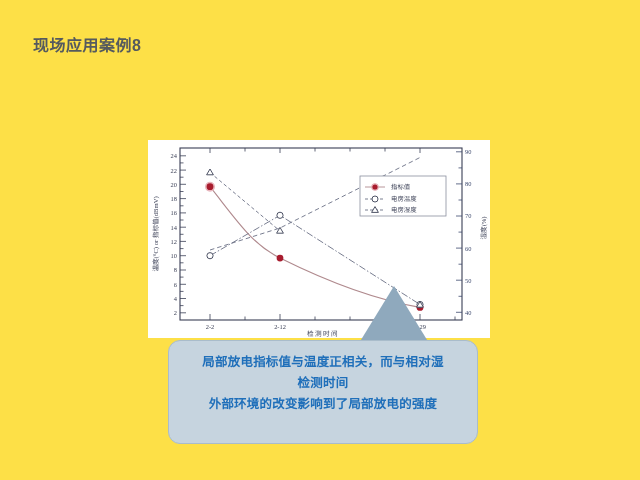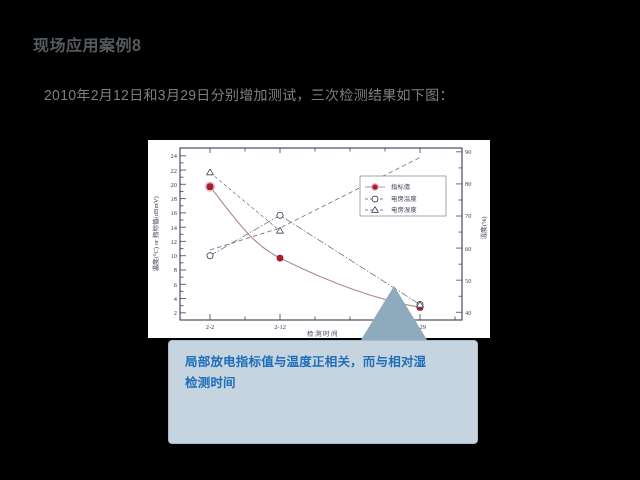--- a/index.html
+++ b/index.html
@@ -3,21 +3,21 @@
 <meta charset="utf-8">
 <title>现场应用案例8</title>
 <style>
   html,body{margin:0;padding:0;}
   body{
     width:640px;height:480px;
     background:#efefef;
     font-family:"Liberation Sans","DejaVu Sans",sans-serif;
     overflow:hidden;position:relative;
   }
-  .slide{position:absolute;inset:0;background:#000000;}
+  .slide{position:absolute;inset:0;background:#fde047;text-align:center;}
 
   
   .slide-title{
     position:absolute;left:33px;top:32px;
     font-size:16px;font-weight:bold;color:#555a5e;
     letter-spacing:.5px;white-space:nowrap;
   }
   .slide-sub{
     position:absolute;left:44px;top:84px;
     font-size:14px;color:#7a7f84;
@@ -38,21 +38,21 @@
     position:absolute;left:188px;top:0;width:0;height:0;
     border-left:38px solid transparent;
     border-right:38px solid transparent;
     border-bottom:62px solid #8fa9bd;
   }
   .callout-box{
     position:absolute;left:0;top:54px;width:310px;height:104px;
     box-sizing:border-box;
     background:#c6d4df;
     border:1px solid #a9bccb;
-    border-radius:4px;
+    border-radius:12px;
     padding:11px 16px 0 16px;
   }
   .callout-line{
     color:#1f6fba;font-size:12.5px;font-weight:bold;
     line-height:21px;letter-spacing:.2px;white-space:nowrap;
   }
 
   
   text{font-family:"Liberation Serif","DejaVu Serif",serif;fill:#3a3f55;}
   .tick-lbl{font-size:6.4px;}
@@ -60,21 +60,20 @@
   .ax-title{font-size:6.6px;}
   .leg-lbl{font-size:6.4px;}
 </style>
 </head>
 <body>
 
 <div class="slide">
 
   <div class="slide-title">现场应用案例8</div>
 
-  <div class="slide-sub">2010年2月12日和3月29日分别增加测试，三次检测结果如下图：</div>
 
   <div class="figure-panel">
     <svg class="figure-svg" viewBox="0 0 342 198">
 
       <rect x="32" y="8" width="282" height="172" fill="#ffffff" stroke="#3a3f55" stroke-width="1.1"></rect>
 
       <g stroke="#3a3f55" stroke-width=".8">
         <line x1="32" y1="172.8" x2="38" y2="172.8"></line>
           <line x1="32" y1="158.5" x2="38" y2="158.5"></line>
         <line x1="32" y1="144.3" x2="38" y2="144.3"></line>
@@ -204,16 +203,17 @@
       </g>
 
     </svg>
   </div>
 
   <div class="callout-wrap">
     <div class="callout-pointer"></div>
     <div class="callout-box">
       <div class="callout-line">局部放电指标值与温度正相关，而与相对湿</div>
       <div class="callout-line">检测时间</div>
+      <div class="callout-line">外部环境的改变影响到了局部放电的强度</div>
     </div>
   </div>
 
 </div>
 
 </body></html>

